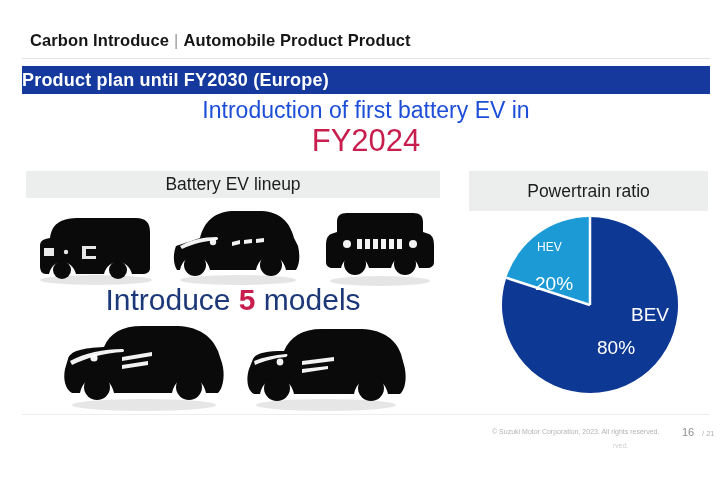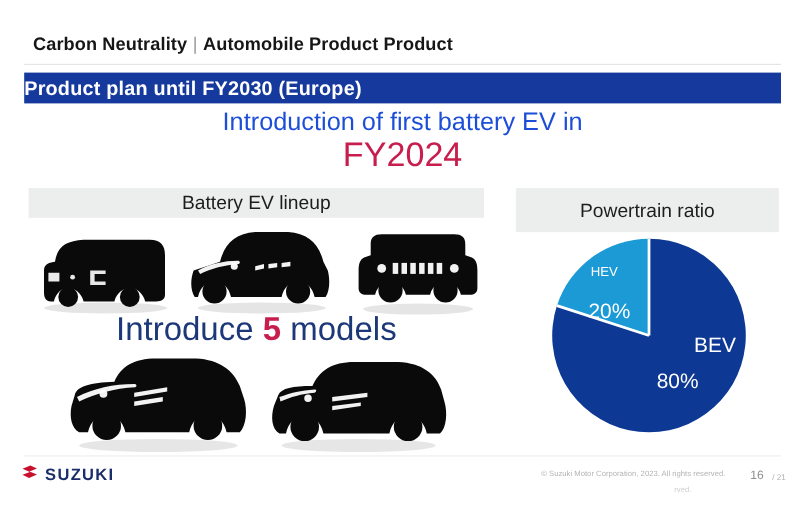--- a/index.html
+++ b/index.html
@@ -214,21 +214,21 @@
     font-size: 7.5px;
     color: #b0b0b0;
   }
 </style>
 </head>
 <body>
 
 <div class="slide">
 
   <div class="slide-title">
-    <span>Carbon Neutrality</span><span class="divider-bar">|</span><span>Automobile Product Product</span>
+    <span>Carbon Introduce</span><span class="divider-bar">|</span><span>Automobile Product Product</span>
   </div>
   <div class="title-rule"></div>
 
   <div class="banner">
     <span class="banner-text">Product plan until FY2030 (Europe)</span>
   </div>
 
   <div class="headline">
     <div class="headline-line1">Introduction of first battery EV in</div>
     <div class="headline-line2">FY2024</div>
@@ -339,25 +339,19 @@
       <line id="sep-hev" x1="93" y1="93" x2="9.31" y2="65.81" stroke="#ffffff" stroke-width="2.5"></line>
     </svg>
     <span class="pie-label lbl-hev-name">HEV</span>
     <span class="pie-label lbl-hev-val">20%</span>
     <span class="pie-label lbl-bev-name">BEV</span>
     <span class="pie-label lbl-bev-val">80%</span>
   </div>
 
   <div class="footer-rule"></div>
 
-  <div class="logo">
-    <svg width="18" height="18" viewBox="0 0 18 18">
-      <path d="M2.4 4.2 L9.6 1.2 L15.6 4.0 L8.8 6.6 L15.6 9.4 L8.4 12.6 L2.4 9.6 L9.2 7.2 Z" fill="#c8102e"></path>
-    </svg>
-    <span class="logo-text">SUZUKI</span>
-  </div>
 
   <div class="copyright">© Suzuki Motor Corporation, 2023. All rights reserved.</div>
   <div class="copyright-ghost">rved.</div>
   <div class="page-current">16</div>
   <div class="page-total">/ 21</div>
 
 </div>
 
 </body></html>

